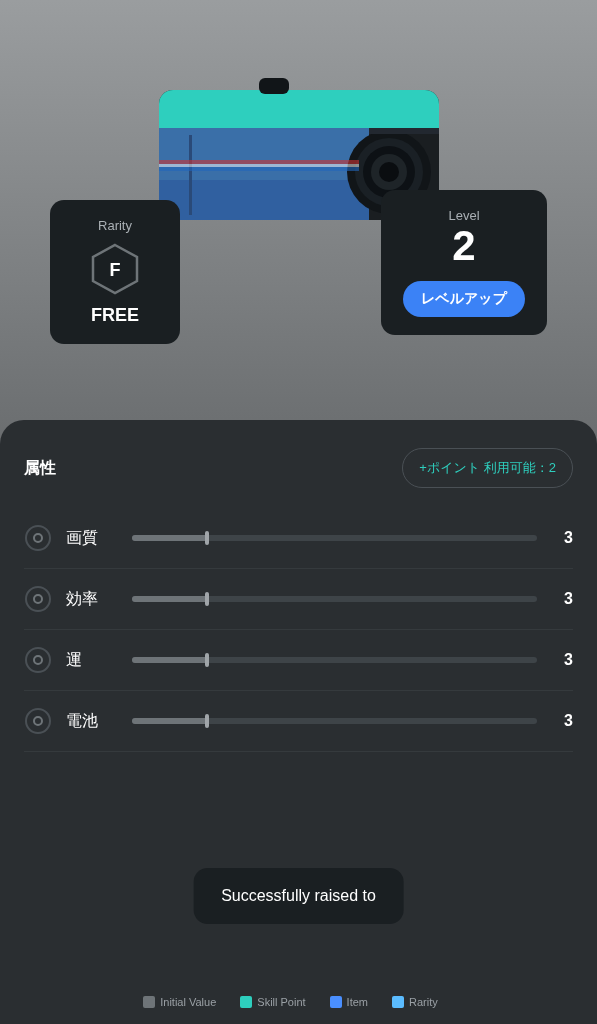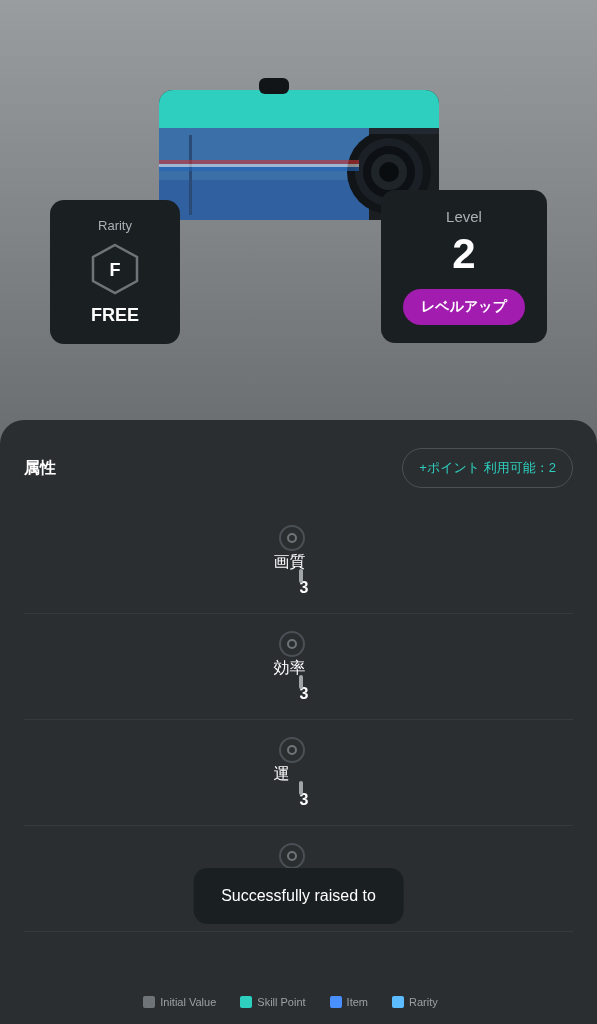--- a/index.html
+++ b/index.html
@@ -73,34 +73,33 @@
       right: 50px;
       background: #1a1f22;
       border-radius: 14px;
       padding: 18px 22px;
       text-align: center;
       color: white;
       min-width: 130px;
       z-index: 10;
     }
     .level-card .card-title {
-      font-size: 15px;
+      font-size: 13px;
       color: #aab0b5;
-      margin-bottom: 6px;
       font-weight: 500;
     }
     .level-number {
       font-size: 42px;
       font-weight: 700;
       color: #ffffff;
       line-height: 1.1;
       margin-bottom: 12px;
     }
     .levelup-btn {
-      background: #a21caf;
+      background: #3b82f6;
       color: white;
       border: none;
       border-radius: 22px;
       padding: 9px 18px;
       font-size: 14px;
       font-weight: 600;
       cursor: pointer;
       font-family: inherit;
       white-space: nowrap;
     }
@@ -141,21 +140,20 @@
     .points-badge span {
       color: #2ecfbe;
     }
 
     
     .attr-row {
       display: flex;
       align-items: center;
       padding: 16px 0;
       border-bottom: 1px solid #353a3d;
-      flex-direction: column;
     }
     .attr-icon {
       width: 28px;
       height: 28px;
       margin-right: 14px;
       flex-shrink: 0;
       display: flex;
       align-items: center;
       justify-content: center;
     }

